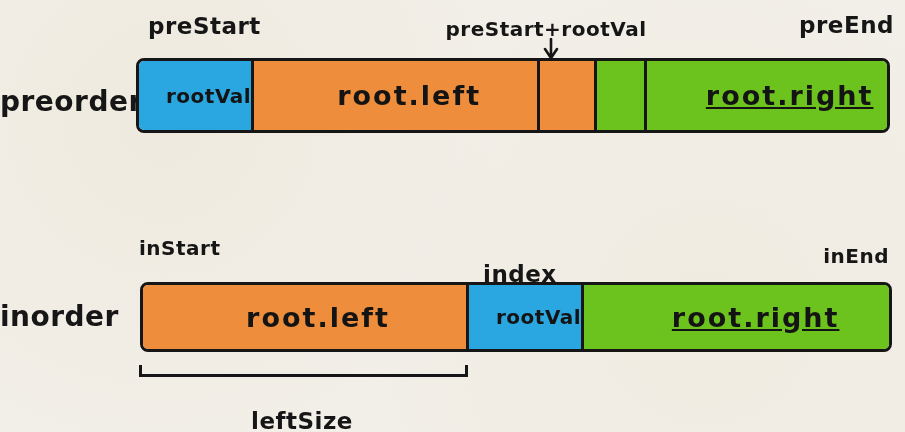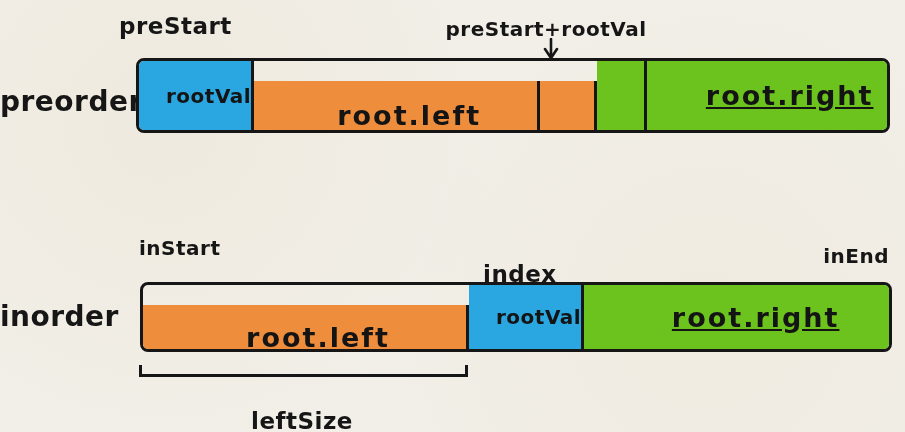--- a/index.html
+++ b/index.html
@@ -15,21 +15,21 @@
       radial-gradient(circle at 78% 72%, rgba(224,212,182,.16), transparent 45%),
       #f2efe8;
   }
   .lbl{
     position:absolute;
     font-weight:bold;
     color:#161616;
     white-space:nowrap;
     letter-spacing:.5px;
   }
-  .pre-start{left:119px;top:13px;font-size:23px;}
+  .pre-start{left:148px;top:13px;font-size:23px;}
   .pre-mid{left:546px;top:17px;font-size:20px;transform:translateX(-50%);}
   .pre-end{right:11px;top:12px;font-size:23px;}
   .row-label{font-size:28px;text-align:right;}
   .preorder-label{left:0;top:85px;width:122px;}
   .inorder-label{left:0;top:300px;width:114px;}
   .in-start{left:139px;top:236px;font-size:20px;}
   .index-lbl{left:483px;top:230px;font-size:23px;margin-top:31px;}
   .in-end{right:16px;top:244px;font-size:20px;text-align:center;}
   .leftsize-lbl{left:302px;top:408px;font-size:23px;transform:translateX(-50%);}
 
@@ -46,21 +46,21 @@
   .seg{
     display:flex;align-items:center;justify-content:center;
     box-sizing:border-box;
     height:100%;
     font-weight:bold;color:#141414;padding-left:27px;
   }
   .seg.divided{border-right:3px solid #161616;}
   .seg .cell-text{letter-spacing:2px;font-size:27px;}
   .seg .cell-text.small{letter-spacing:.5px;font-size:20px;}
   .c-blue{background:#2aa7e0;}
-  .c-orange{background:#ee8d3b;margin-top:20px;}
+  .c-orange{background:#ee8d3b;}
   .c-green{background:#6cc31d;text-decoration:underline;}
 
   .t1{flex:0 0 97px;}
   .t2{flex:0 0 286px;}
   .t3{flex:0 0 57px;}
   .t4{flex:0 0 50px;}
   .t5{flex:0 0 258px;}
   .b1{flex:0 0 326px;}
   .b2{flex:0 0 104px;}
   .b3{flex:0 0 316px;}
@@ -78,20 +78,21 @@
 </head>
 <body>
 
 <div class="canvas">
 
   <div class="lbl pre-start">preStart</div>
   <div class="lbl pre-mid">preStart+rootVal</div>
   <svg class="down-arrow" width="20" height="23" viewBox="0 0 20 23">
     <path d="M10 1 L10 18 M10 20 L4 11 M10 20 L16 11" stroke="#161616" stroke-width="2.6" fill="none" stroke-linecap="round"></path>
   </svg>
+  <div class="lbl pre-end">preEnd</div>
   <div class="lbl row-label preorder-label">preorder</div>
 
   <div class="bar top-bar">
     <div class="seg c-blue t1 divided">
       <span class="cell-text small">rootVal</span>
     </div>
     <div class="seg c-orange t2 divided">
       <span class="cell-text">root.left</span>
     </div>
     <div class="seg c-orange t3 divided">

